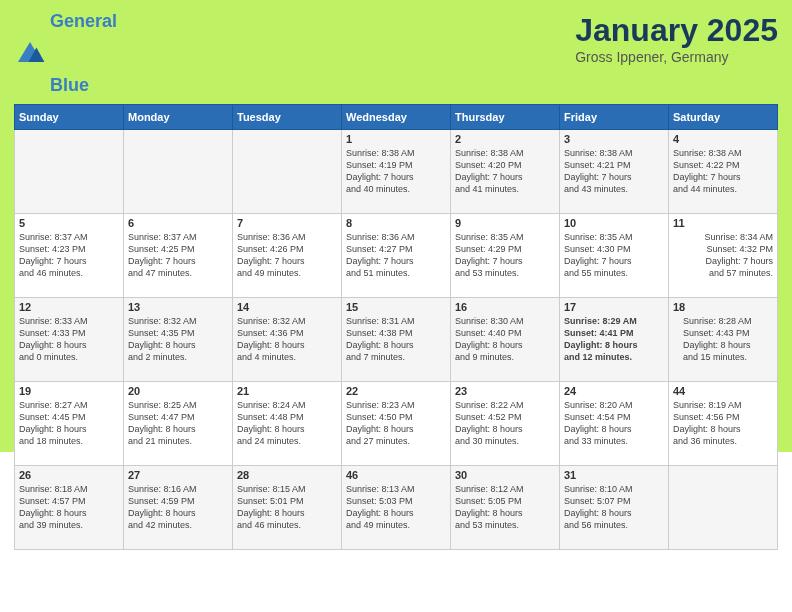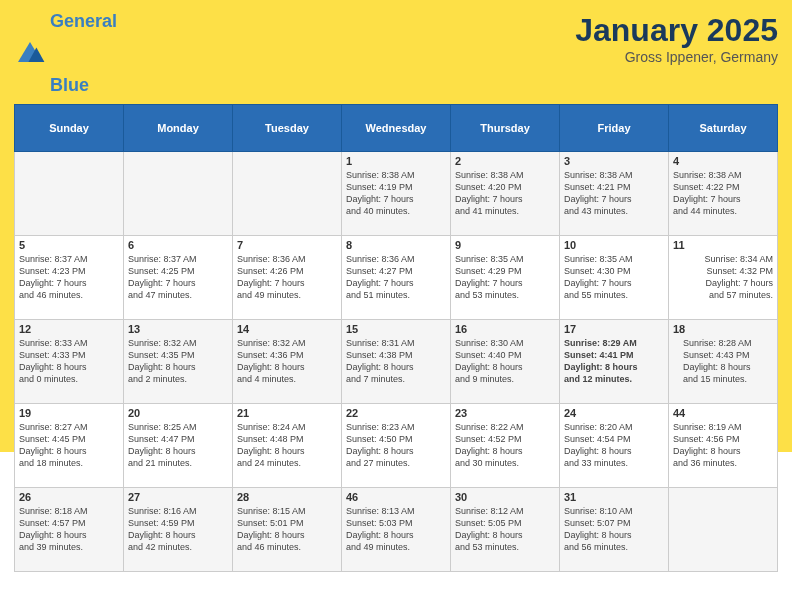--- a/index.html
+++ b/index.html
@@ -6,21 +6,21 @@
     body {
       font-family: Arial, sans-serif;
       background: #fff;
       width: 792px;
       height: 612px;
       overflow: hidden;
     }
     .page {
       width: 792px;
       height: 452px;
-      background: #fde047;
+      background: #bef264;
       padding: 12px 14px;
     }
     .header {
       display: flex;
       justify-content: space-between;
       align-items: flex-start;
       margin-bottom: 8px;
     }
     .logo {
       display: flex;
@@ -34,43 +34,42 @@
       line-height: 1.1;
     }
     .logo-text span {
       color: #3a7fc1;
     }
     .logo-icon {
       width: 32px;
       height: 32px;
     }
     .title-block {
-      text-align: right;
     }
     .month-title {
       font-size: 32px;
       font-weight: bold;
       color: #1a3a5c;
     }
     .location {
       font-size: 14px;
       color: #555;
     }
     table {
       width: 100%;
       border-collapse: collapse;
       table-layout: fixed;
     }
     thead th {
       background: #2a6db5;
       color: #fff;
       font-size: 11px;
       font-weight: bold;
-      padding: 17px 4px;
-      text-align: center;
+      padding: 6px 4px;
+      text-align: left;
       border: 1px solid #1a5a9a;
     }
     tbody td {
       border: 1px solid #ccc;
       vertical-align: top;
       padding: 3px 4px;
       height: 84px;
       font-size: 9.5px;
       color: #333;
       background: #fff;

